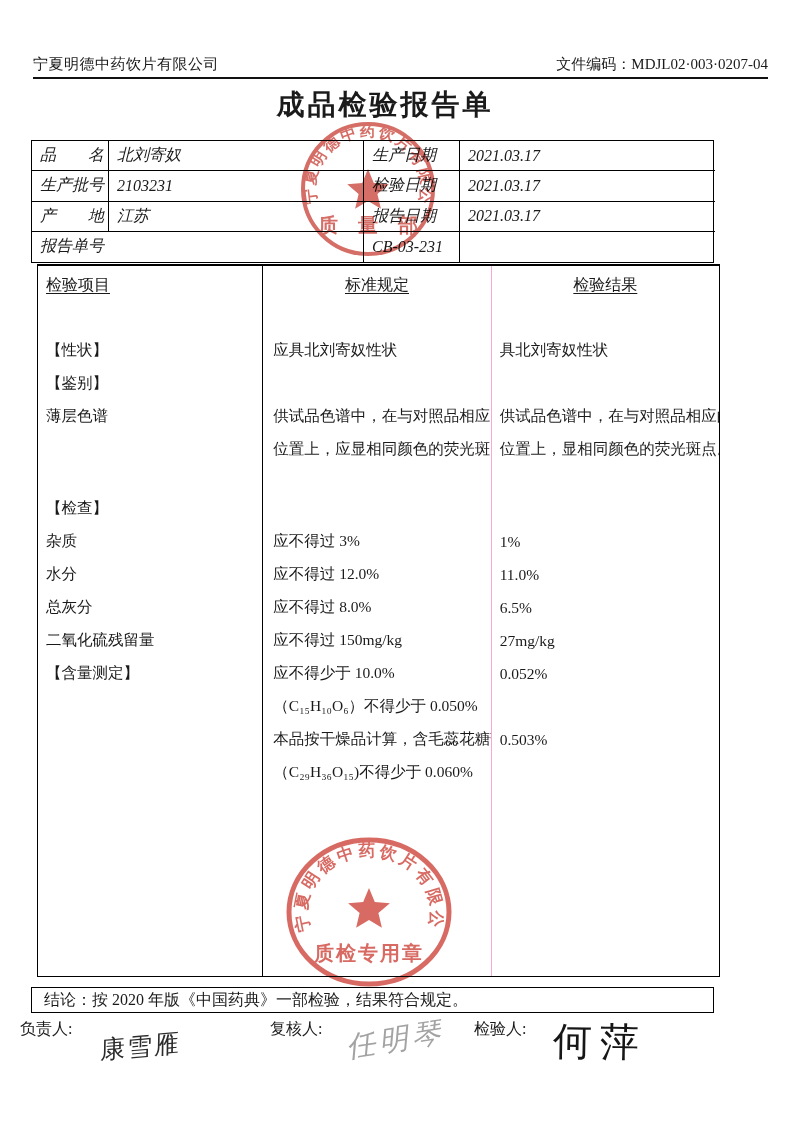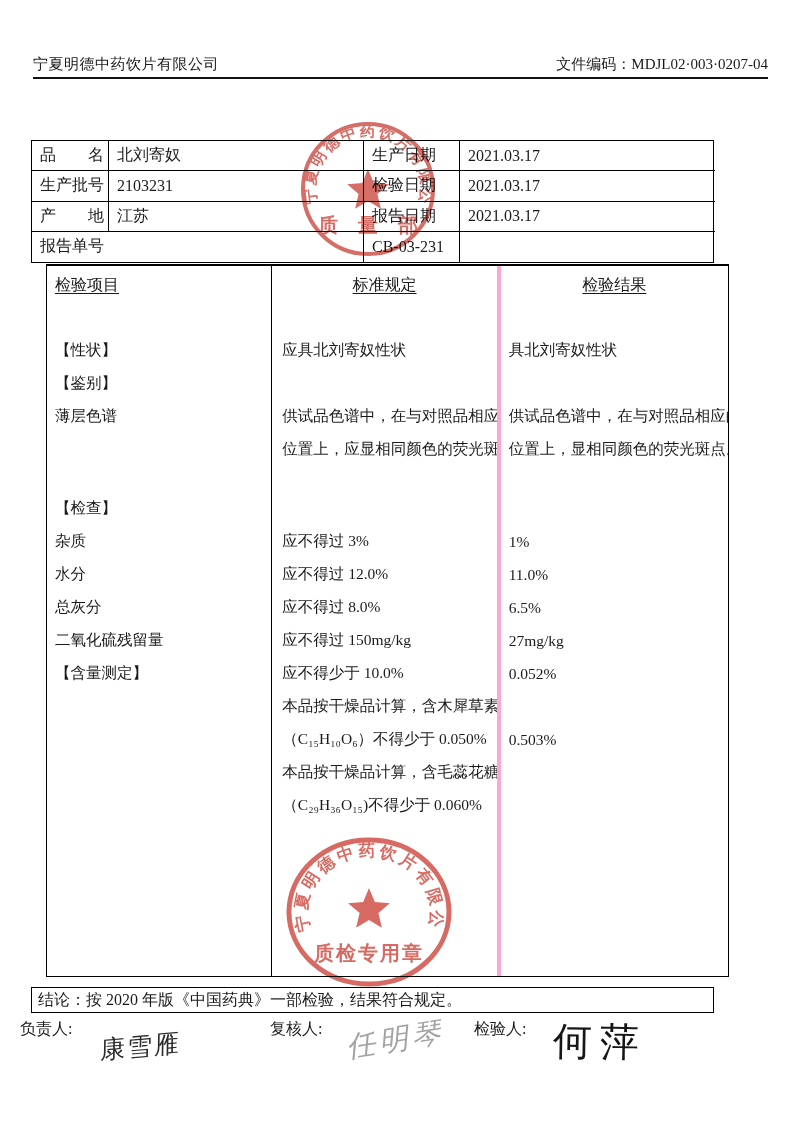--- a/index.html
+++ b/index.html
@@ -9,47 +9,47 @@
   }
   
   .hdr-company{position:absolute;left:33px;top:55px;font-size:15px;letter-spacing:.5px;}
   .hdr-code{position:absolute;right:32px;top:55px;font-size:15px;}
   .hdr-rule{position:absolute;left:33px;right:32px;top:77px;height:2px;background:#111;}
   .doc-title{position:absolute;left:0;width:770px;top:86px;text-align:center;
     font-size:28px;font-weight:bold;letter-spacing:3px;}
   
   .info-table{position:absolute;left:31px;top:140px;width:683px;height:123px;
     border:1px solid #000;box-sizing:border-box;display:grid;
-    grid-template-columns:77px 255px 96px 255px;grid-template-rows:1fr 1fr 1fr 1fr;}
+    grid-template-columns:77px 255px 96px 255px;grid-template-rows:1fr 1fr 1fr 1fr;font-style:italic;}
   .info-table .cell{border-right:1px solid #000;border-bottom:1px solid #000;
     box-sizing:border-box;display:flex;align-items:center;padding-left:8px;
     font-size:16px;white-space:nowrap;overflow:visible;}
   .info-table .cell.last-col{border-right:none;}
   .info-table .cell.last-row{border-bottom:none;}
   .info-table .span2{grid-column:1 / span 2;}
   
-  .main-table{position:absolute;left:46px;top:264px;width:683px;height:713px;
+  .main-table{position:absolute;left:37px;top:264px;width:683px;height:713px;
     border:1px solid #000;border-top-width:2px;box-sizing:border-box;display:flex;}
   .mcol{height:100%;box-sizing:border-box;overflow:hidden;}
   .mcol-item{width:226px;border-right:1px solid #000;}
-  .mcol-std{width:229px;border-right:4px solid #f9a8d4;}
+  .mcol-std{width:229px;border-right:1px solid #f9a8d4;}
   .mcol-res{width:228px;}
   .mhead{height:40px;box-sizing:border-box;padding-top:9px;font-size:16px;}
   .mhead .u{text-decoration:underline;text-underline-offset:3px;}
   .mhead.left{padding-left:8px;text-align:left;}
   .mhead.center{text-align:center;}
   .line{height:33px;box-sizing:border-box;display:flex;align-items:center;
     font-size:15.5px;white-space:nowrap;}
   .mcol-item .line{padding-left:8px;}
   .mcol-std .line{padding-left:10px;}
   .mcol-res .line{padding-left:8px;}
   
   .conclusion-box{position:absolute;left:31px;top:987px;width:683px;height:26px;
     border:1px solid #000;box-sizing:border-box;display:flex;align-items:center;
-    padding-left:6px;font-size:16px;}
+    padding-left:12px;font-size:16px;}
   .sig-label{position:absolute;top:1019px;font-size:16px;}
   .sig{position:absolute;font-family:"DejaVu Serif","Liberation Serif",serif;}
   .sig-lead{left:100px;top:1030px;font-size:25px;color:#2b2b2b;
     transform:rotate(-5deg) skewX(-6deg);letter-spacing:2px;}
   .sig-review{left:348px;top:1020px;font-size:29px;color:#a3a3a3;
     transform:rotate(-9deg) skewX(-14deg);letter-spacing:4px;}
   .sig-inspect{left:553px;top:1015px;font-size:39px;color:#161616;
     letter-spacing:8px;transform:rotate(1deg);}
   
   .stamp{position:absolute;pointer-events:none;mix-blend-mode:multiply;}
@@ -57,20 +57,21 @@
   .stamp-bottom{left:284px;top:836px;}
 </style>
 </head>
 <body>
 
 <div class="page">
 
   <div class="hdr-company">宁夏明德中药饮片有限公司</div>
   <div class="hdr-code">文件编码：MDJL02·003·0207-04</div>
   <div class="hdr-rule"></div>
+  <div class="doc-title">成品检验报告单</div>
 
   <div class="info-table">
     <div class="cell">品　　名</div>
     <div class="cell">北刘寄奴</div>
     <div class="cell">生产日期</div>
     <div class="cell last-col">2021.03.17</div>
 
     <div class="cell">生产批号</div>
     <div class="cell">2103231</div>
     <div class="cell">检验日期</div>
@@ -108,21 +109,20 @@
     <div class="line" style="margin-top: 28px;">应具北刘寄奴性状</div>
         <div class="line"></div>
         <div class="line">供试品色谱中，在与对照品相应的</div>
         <div class="line">位置上，应显相同颜色的荧光斑点。</div>
         <div class="line" style="margin-top: 26px;"></div>
         <div class="line">应不得过 3%</div>
         <div class="line">应不得过 12.0%</div>
         <div class="line">应不得过 8.0%</div>
         <div class="line">应不得过 150mg/kg</div>
         <div class="line">应不得少于 10.0%</div>
-        <div class="line">本品按干燥品计算，含木犀草素</div>
         <div class="line">（C₁₅H₁₀O₆）不得少于 0.050%</div>
         <div class="line">本品按干燥品计算，含毛蕊花糖苷</div>
         <div class="line">（C₂₉H₃₆O₁₅)不得少于 0.060%</div>
       </div>
     <div class="mcol mcol-res" id="col-res">
       <div class="mhead center"><span class="u">检验结果</span></div>
     <div class="line" style="margin-top: 28px;">具北刘寄奴性状</div>
         <div class="line"></div>
         <div class="line">供试品色谱中，在与对照品相应的</div>
         <div class="line">位置上，显相同颜色的荧光斑点。</div>

